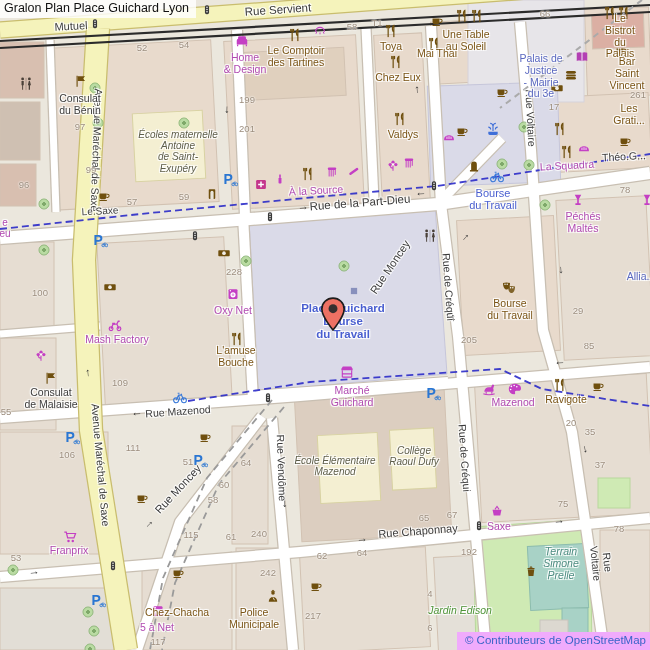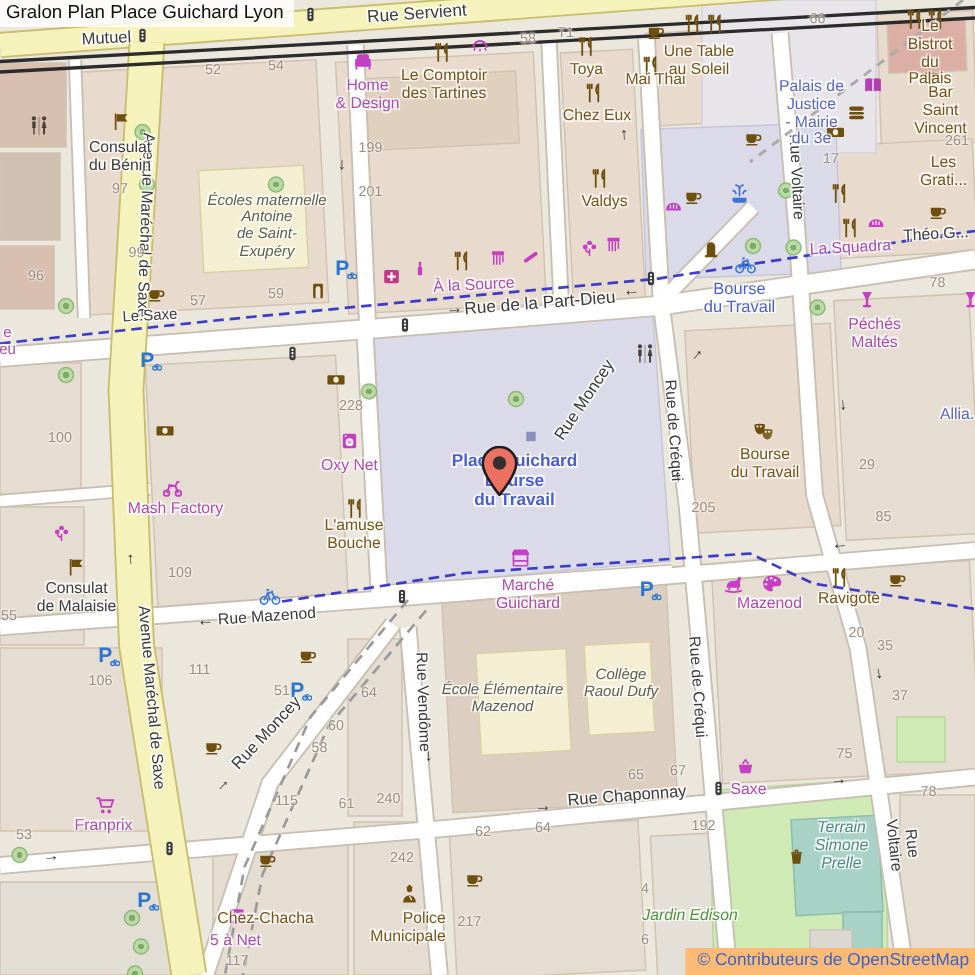--- a/index.html
+++ b/index.html
@@ -23,21 +23,21 @@
   .transit-b{color:#4a5fd0;font-weight:bold;font-size:11.5px;}
   .school{color:#5e5e4a;font-style:italic;font-size:10px;}
   .park{color:#4f9439;font-style:italic;}
   .terrain{color:#4f8d82;font-style:italic;}
   .arrow{color:#333;font-size:11px;text-shadow:none;}
   .hn{position:absolute;z-index:3;font-size:9.5px;color:#9c8d7d;
       text-shadow:0 0 2px #fff,0 0 2px #fff;}
   #marker{position:absolute;z-index:5;}
   #title-bar{position:absolute;left:0;top:0;z-index:6;background:rgba(255,255,255,.82);
       padding:1px 7px 3px 4px;font-size:12.5px;color:#111;}
-  #attribution{position:absolute;right:0;bottom:0;z-index:6;background:#fdba74;
+  #attribution{position:absolute;right:0;bottom:0;z-index:6;background:#f0abfc;
       padding:2px 4px 4px 8px;font-size:11.5px;color:#3a64c8;}
 </style>
 </head>
 <body>
 
 <div id="stage">
 
   <svg id="basemap" width="650" height="650" viewBox="0 0 650 650">
     <rect x="0" y="0" width="650" height="650" fill="#ebe7dd"></rect>
 
@@ -630,21 +630,21 @@
 du Palais</div>
       <div class="lbl food" style="left: 627px; top: 74px; transform: translate(-50%, -50%);">Bar Saint
 Vincent</div>
       <div class="lbl food" style="left: 629px; top: 115px; transform: translate(-50%, -50%);">Les Grati...</div>
       <div class="lbl food" style="left: 236px; top: 357px; transform: translate(-50%, -50%);">L'amuse
 Bouche</div>
       <div class="lbl food" style="left: 177px; top: 589px; transform: translate(-50%, -50%); margin-top: 24px;">Chez-Chacha</div>
       <div class="lbl food" style="left: 566px; top: 400px; transform: translate(-50%, -50%);">Ravigote</div>
       <div class="lbl food" style="left: 510px; top: 310px; transform: translate(-50%, -50%);">Bourse
 du Travail</div>
-      <div class="lbl food" style="left: 272px; top: 619px; transform: translate(-50%, -50%); text-align: right;">Police
+      <div class="lbl food" style="left: 254px; top: 619px; transform: translate(-50%, -50%);">Police
 Municipale</div>
       <div class="lbl food" style="left: 403px; top: 135px; transform: translate(-50%, -50%);">Valdys</div>
       <div class="lbl civic" style="left: 541px; top: 32px; transform: translate(-50%, -50%);">Palais de
 Justice
 - Mairie
 du 3e</div>
       <div class="lbl civic" style="left: 641px; top: 233px; transform: translate(-50%, -50%);">Allia...</div>
       <div class="lbl transit-b" style="left: 343px; top: 321px; transform: translate(-50%, -50%);">Place Guichard
 Bourse
 du Travail</div>

